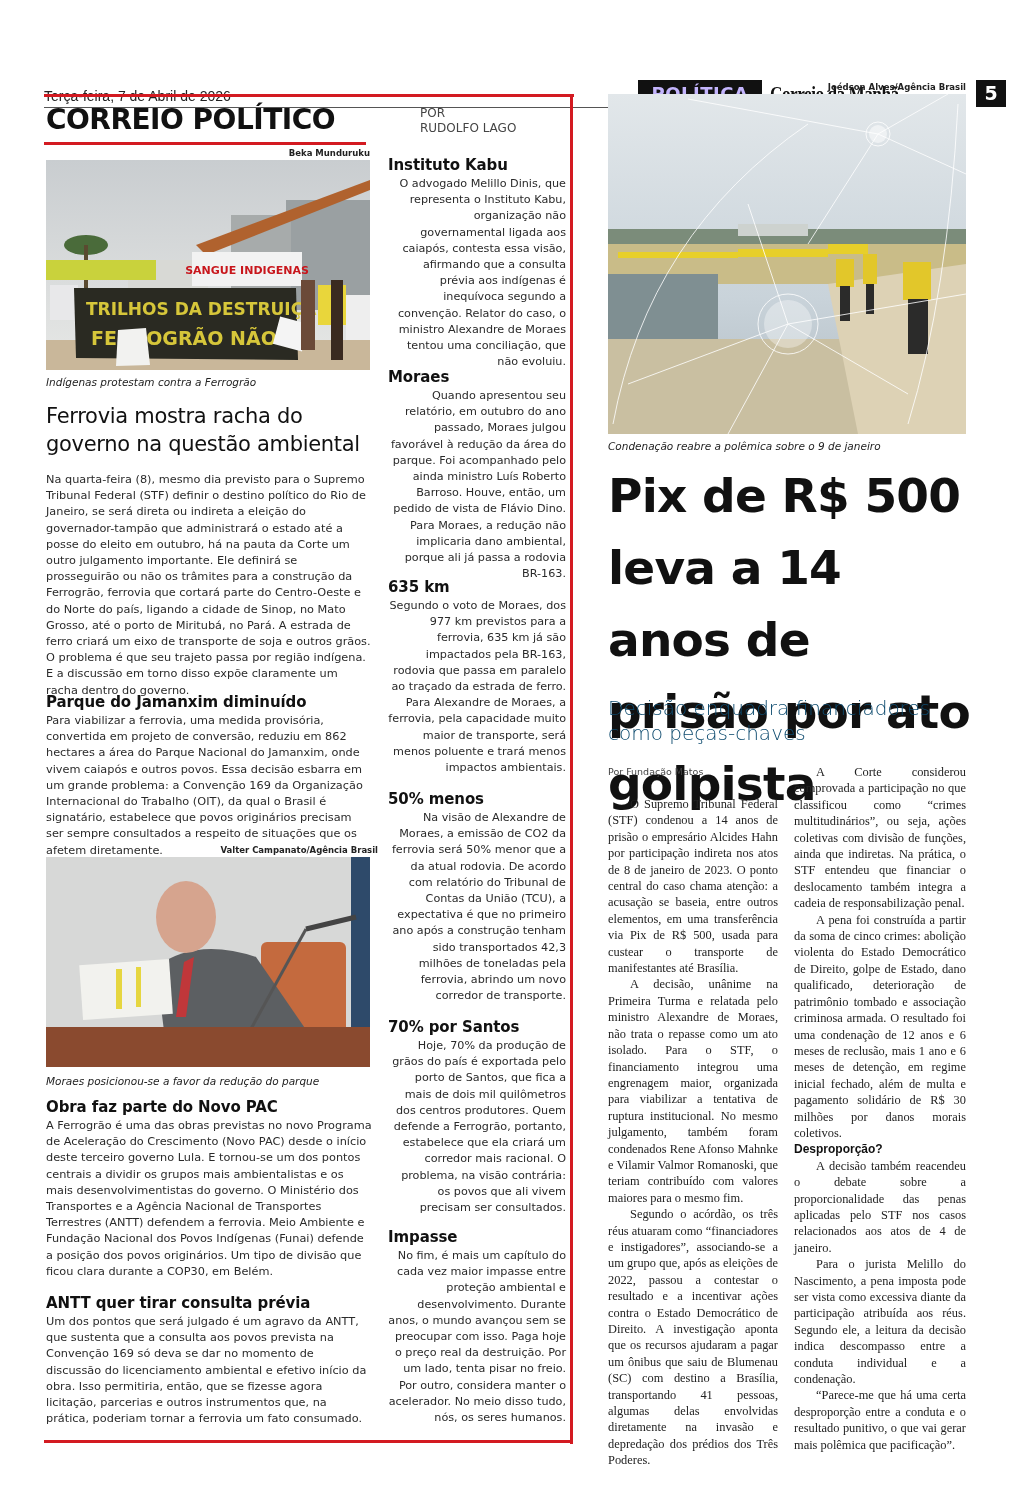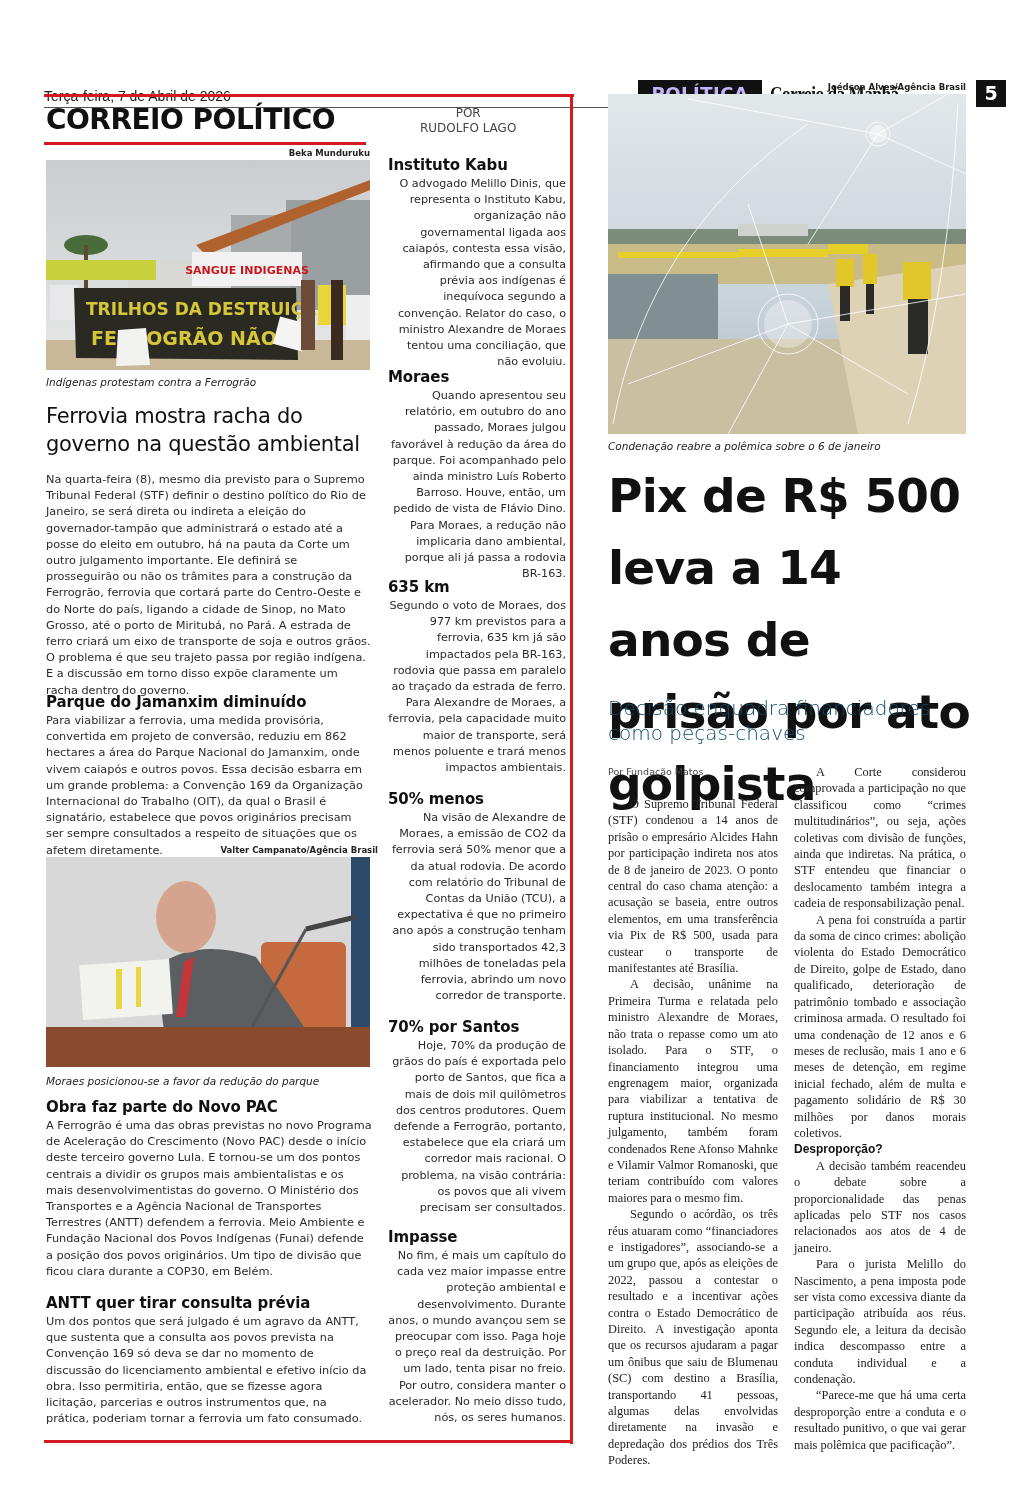--- a/index.html
+++ b/index.html
@@ -10,21 +10,21 @@
   .mh-date { position: absolute; left: 0; top: 8px; font-family: "Liberation Sans Narrow", "Liberation Sans", sans-serif; font-size: 14px; color: #222; }
   .mh-section { position: absolute; left: 594px; top: 0; height: 43px; width: 124px; background: #111; color: #c4b5fd; font-family: "DejaVu Sans", sans-serif; font-weight: bold; font-size: 18px; text-align: center; line-height: 27px; letter-spacing: 0.5px; }
   .mh-paper { position: absolute; left: 726px; top: 2px; font-family: "Liberation Serif", serif; font-weight: bold; font-size: 21px; letter-spacing: -0.6px; color: #111; transform: scaleX(0.82); transform-origin: left center; white-space: nowrap; }
   .mh-page { position: absolute; left: 932px; top: 0; width: 30px; height: 27px; background: #111; color: #fff; font-weight: bold; font-size: 19px; text-align: center; line-height: 27px; }
 
   
   .box-top { position: absolute; left: 44px; top: 94px; width: 530px; height: 3px; background: #d31a21; }
   .box-right { position: absolute; left: 570px; top: 94px; width: 3px; height: 1350px; background: #d31a21; }
   .box-bottom { position: absolute; left: 44px; top: 1440px; width: 526px; height: 3px; background: #d31a21; }
   .col-title { position: absolute; left: 46px; top: 103px; font-size: 28px; font-weight: bold; letter-spacing: -0.5px; color: #111; }
-  .byline-por { position: absolute; left: 420px; top: 106px; font-size: 12px; line-height: 15px; color: #444; text-align: center; }
+  .byline-por { position: absolute; left: 420px; top: 106px; font-size: 12px; line-height: 15px; color: #444; }
   .title-rule { position: absolute; left: 44px; top: 142px; width: 322px; height: 3px; background: #d31a21; }
 
   .credit { position: absolute; font-size: 8.5px; font-weight: bold; color: #222; text-align: right; }
   .photo { position: absolute; overflow: hidden; }
   .caption { position: absolute; font-size: 10.5px; font-style: italic; color: #222; }
 
   .headline1 { position: absolute; left: 46px; top: 402px; width: 330px; font-size: 21px; line-height: 28px; color: #111; letter-spacing: -0.3px; }
   .body-sans { font-size: 11.3px; line-height: 16.2px; color: #2a2a2a; text-align: left; }
   .subhead { font-size: 15px; font-weight: bold; color: #111; letter-spacing: -0.1px; }
   .block { position: absolute; }
@@ -201,21 +201,21 @@
       <line x1="180" y1="230" x2="20" y2="290"></line>
         <line x1="180" y1="230" x2="300" y2="300"></line>
       <line x1="180" y1="230" x2="140" y2="110"></line>
         <line x1="180" y1="230" x2="358" y2="200"></line>
       <line x1="180" y1="230" x2="120" y2="340"></line>
     </g>
     <circle cx="180" cy="230" r="24" fill="#ffffff" opacity="0.35"></circle>
     <circle cx="270" cy="40" r="9" fill="#ffffff" opacity="0.5"></circle>
   </svg>
 </div>
-<div class="caption" style="left:608px; top:440px;">Condenação reabre a polêmica sobre o 6 de janeiro</div>
+<div class="caption" style="left:608px; top:440px;">Condenação reabre a polêmica sobre o 9 de janeiro</div>
 
 <div class="big-headline">Pix de R$ 500 leva a 14 anos de prisão por ato golpista</div>
 <div class="deck">Decisão enquadra financiadores como peças-chaves</div>
 <div class="author">Por Fundação Matos</div>
 
 <div class="serif-col" style="left:608px; top:796px; width:170px;">
   <p>O Supremo Tribunal Federal (STF) condenou a 14 anos de prisão o empresário Alcides Hahn por participação indireta nos atos de 8 de janeiro de 2023. O ponto central do caso chama atenção: a acusação se baseia, entre outros elementos, em uma transferência via Pix de R$ 500, usada para custear o transporte de manifestantes até Brasília.</p>
   <p>A decisão, unânime na Primeira Turma e relatada pelo ministro Alexandre de Moraes, não trata o repasse como um ato isolado. Para o STF, o financiamento integrou uma engrenagem maior, organizada para viabilizar a tentativa de ruptura institucional. No mesmo julgamento, também foram condenados Rene Afonso Mahnke e Vilamir Valmor Romanoski, que teriam contribuído com valores maiores para o mesmo fim.</p>
   <p>Segundo o acórdão, os três réus atuaram como “financiadores e instigadores”, associando-se a um grupo que, após as eleições de 2022, passou a contestar o resultado e a incentivar ações contra o Estado Democrático de Direito. A investigação aponta que os recursos ajudaram a pagar um ônibus que saiu de Blumenau (SC) com destino a Brasília, transportando 41 pessoas, algumas delas envolvidas diretamente na invasão e depredação dos prédios dos Três Poderes.</p>
 </div>

